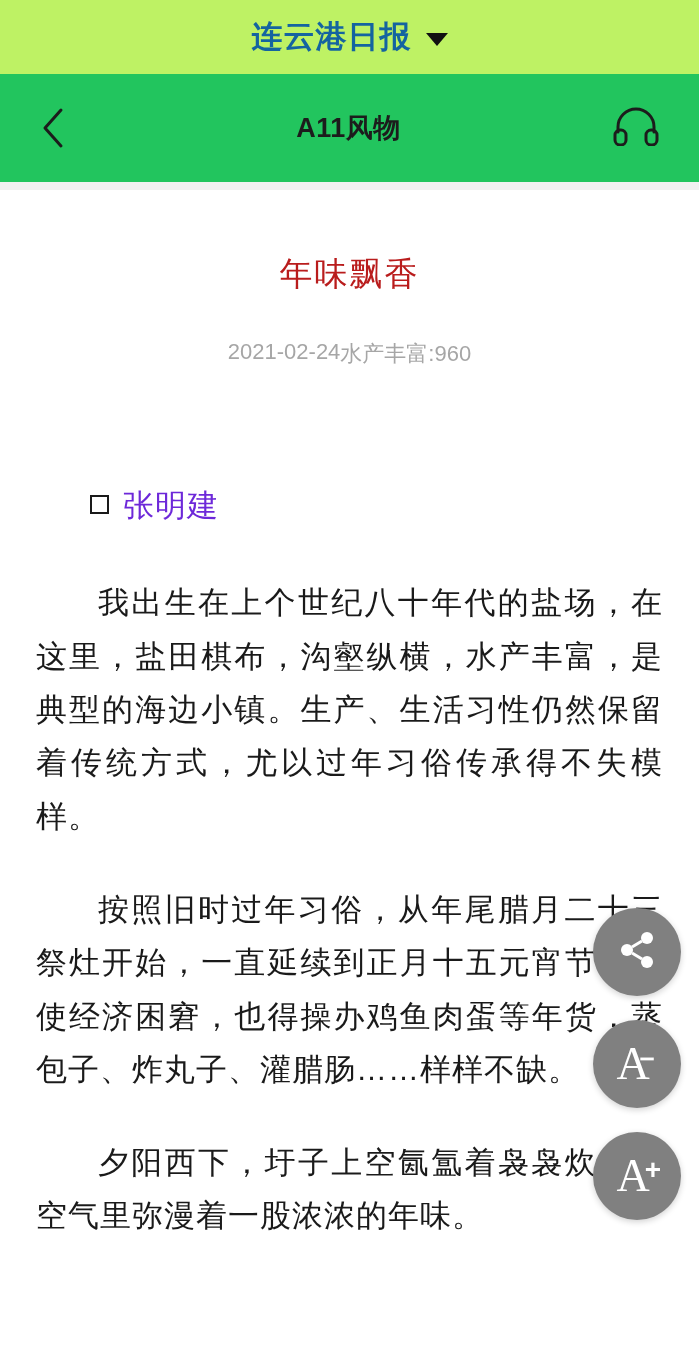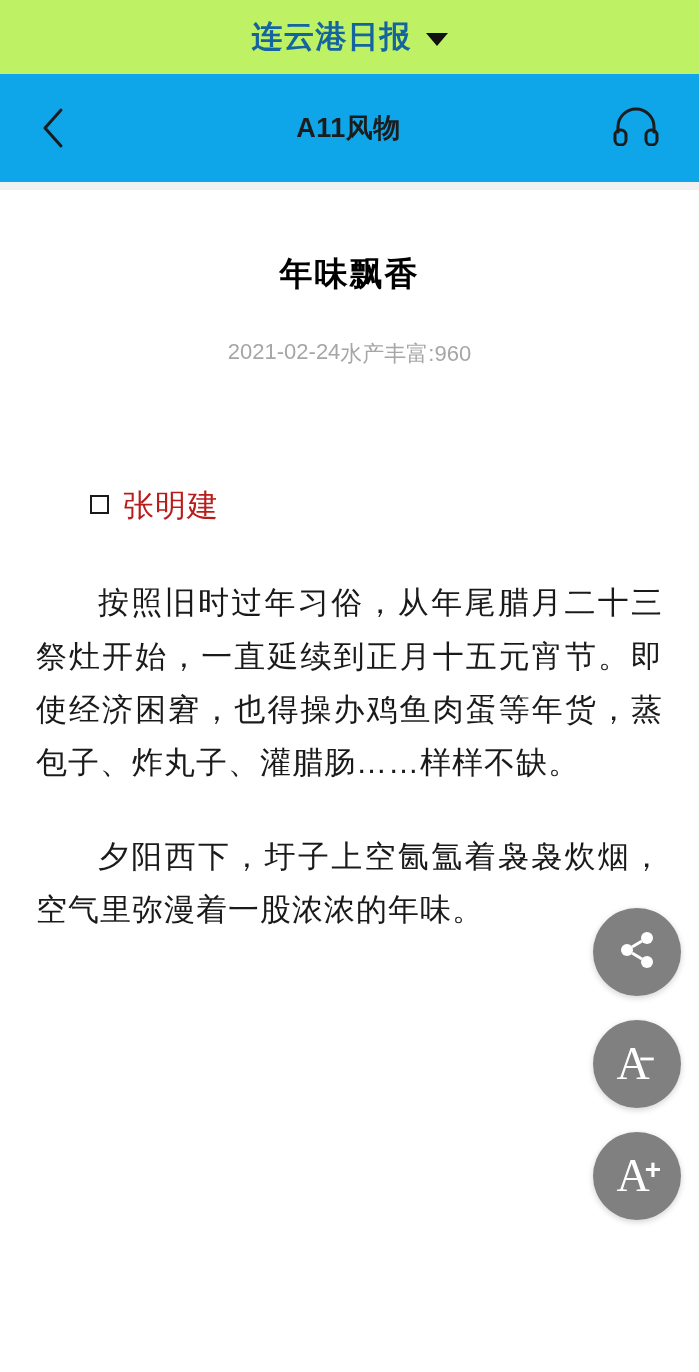--- a/index.html
+++ b/index.html
@@ -42,21 +42,21 @@
   }
 
   
   .nav-bar {
     height: 108px;
     display: flex;
     align-items: center;
     justify-content: space-between;
     padding: 0 40px;
     box-sizing: border-box;
-    background: #0ea5e9;
+    background: #22c55e;
   }
   .nav-back {
     width: 44px;
     height: 44px;
     display: flex;
     align-items: center;
     justify-content: flex-start;
   }
   .nav-back svg { display: block; }
   .nav-title {
@@ -80,22 +80,22 @@
 
   
   .article {
     padding: 0 36px;
     box-sizing: border-box;
   }
   .article-title {
     margin-top: 62px;
     text-align: center;
     font-size: 33px;
-    font-weight: bold;
-    color: #000000;
+    font-weight: normal;
+    color: #b91c1c;
     letter-spacing: 2px;
   }
   .article-meta {
     margin-top: 42px;
     display: flex;
     justify-content: center;
     color: #a6a6a6;
     font-size: 22px;
   }
 
@@ -103,21 +103,21 @@
     margin-top: 110px;
     font-size: 31px;
     line-height: 1.72;
     color: #1a1a1a;
     letter-spacing: 1px;
   }
   .byline {
     margin: 0 0 44px 0;
     padding-left: 54px;
     font-size: 31px;
-    color: #b91c1c;
+    color: #6d28d9;
   }
   .byline .sq {
     display: inline-block;
     width: 19px;
     height: 19px;
     border: 2px solid #1a1a1a;
     margin-right: 14px;
     vertical-align: 2px;
     box-sizing: border-box;
   }
@@ -194,20 +194,21 @@
   <div class="article-title">年味飘香</div>
   <div class="article-meta">
     <span>2021-02-24</span>
     <span>水产丰富:960</span>
   </div>
 
   <div class="article-body">
     <p class="byline">
       <span class="sq"></span><span>张明建</span>
     </p>
+    <p class="para">我出生在上个世纪八十年代的盐场，在这里，盐田棋布，沟壑纵横，水产丰富，是典型的海边小镇。生产、生活习性仍然保留着传统方式，尤以过年习俗传承得不失模样。</p>
     <p class="para">按照旧时过年习俗，从年尾腊月二十三祭灶开始，一直延续到正月十五元宵节。即使经济困窘，也得操办鸡鱼肉蛋等年货，蒸包子、炸丸子、灌腊肠……样样不缺。</p>
     <p class="para">夕阳西下，圩子上空氤氲着袅袅炊烟，空气里弥漫着一股浓浓的年味。</p>
   </div>
 </div>
 
 <div class="fab fab-share">
   <span>
     <svg width="44" height="44" viewBox="0 0 44 44" aria-hidden="true">
       <circle cx="32" cy="10" r="6" fill="#ffffff"></circle>
       <circle cx="12" cy="22" r="6" fill="#ffffff"></circle>

